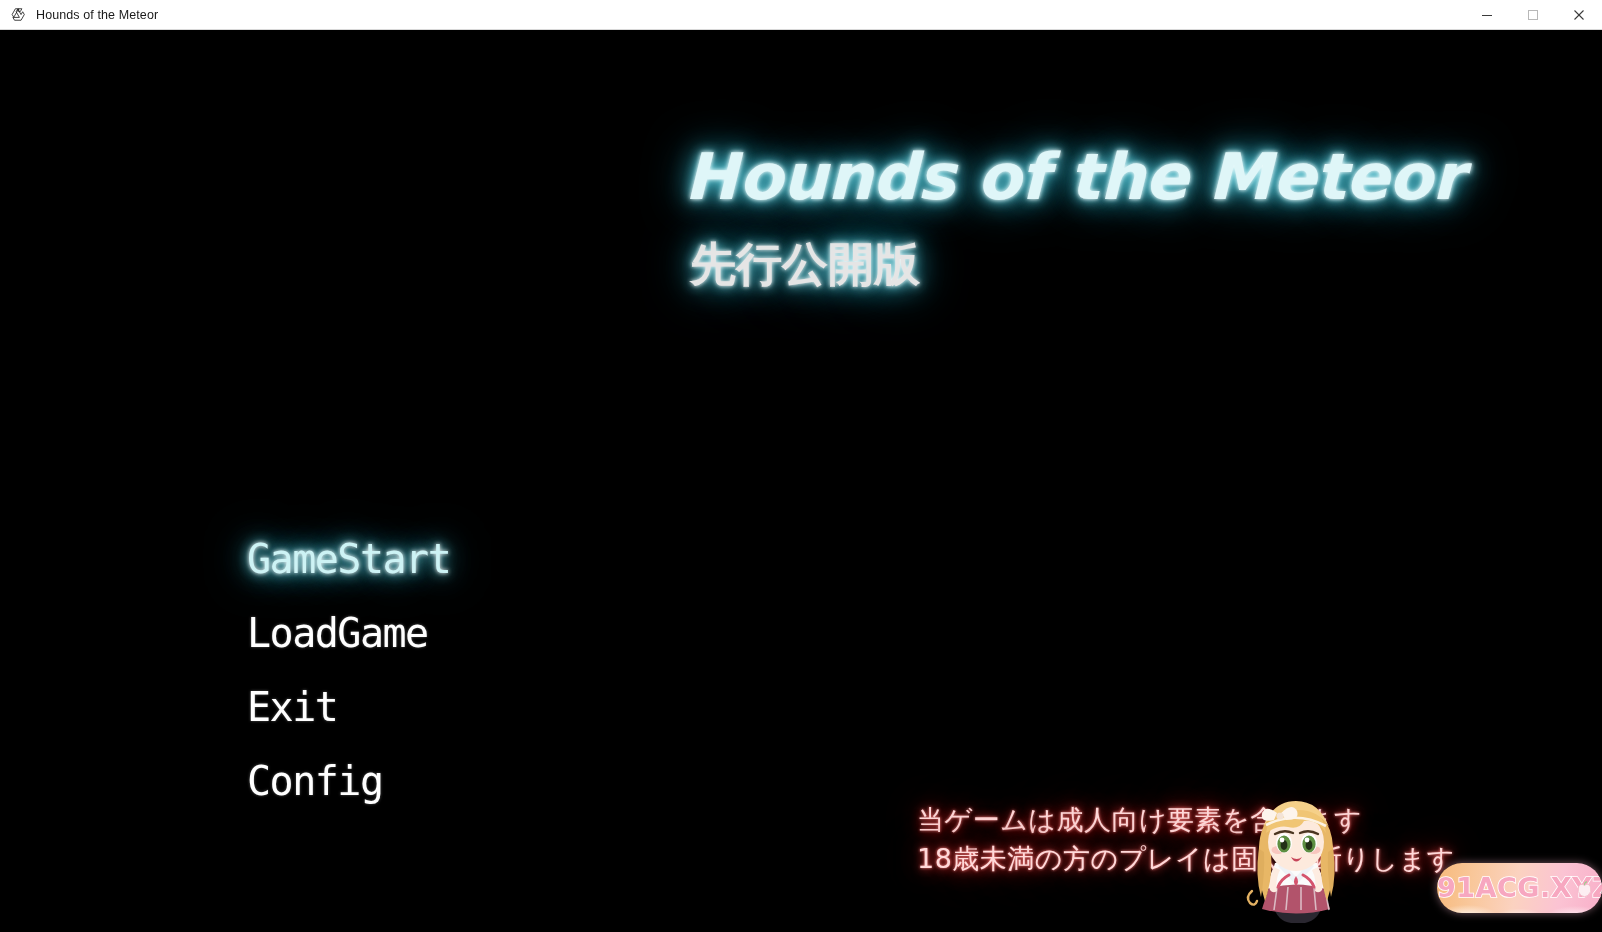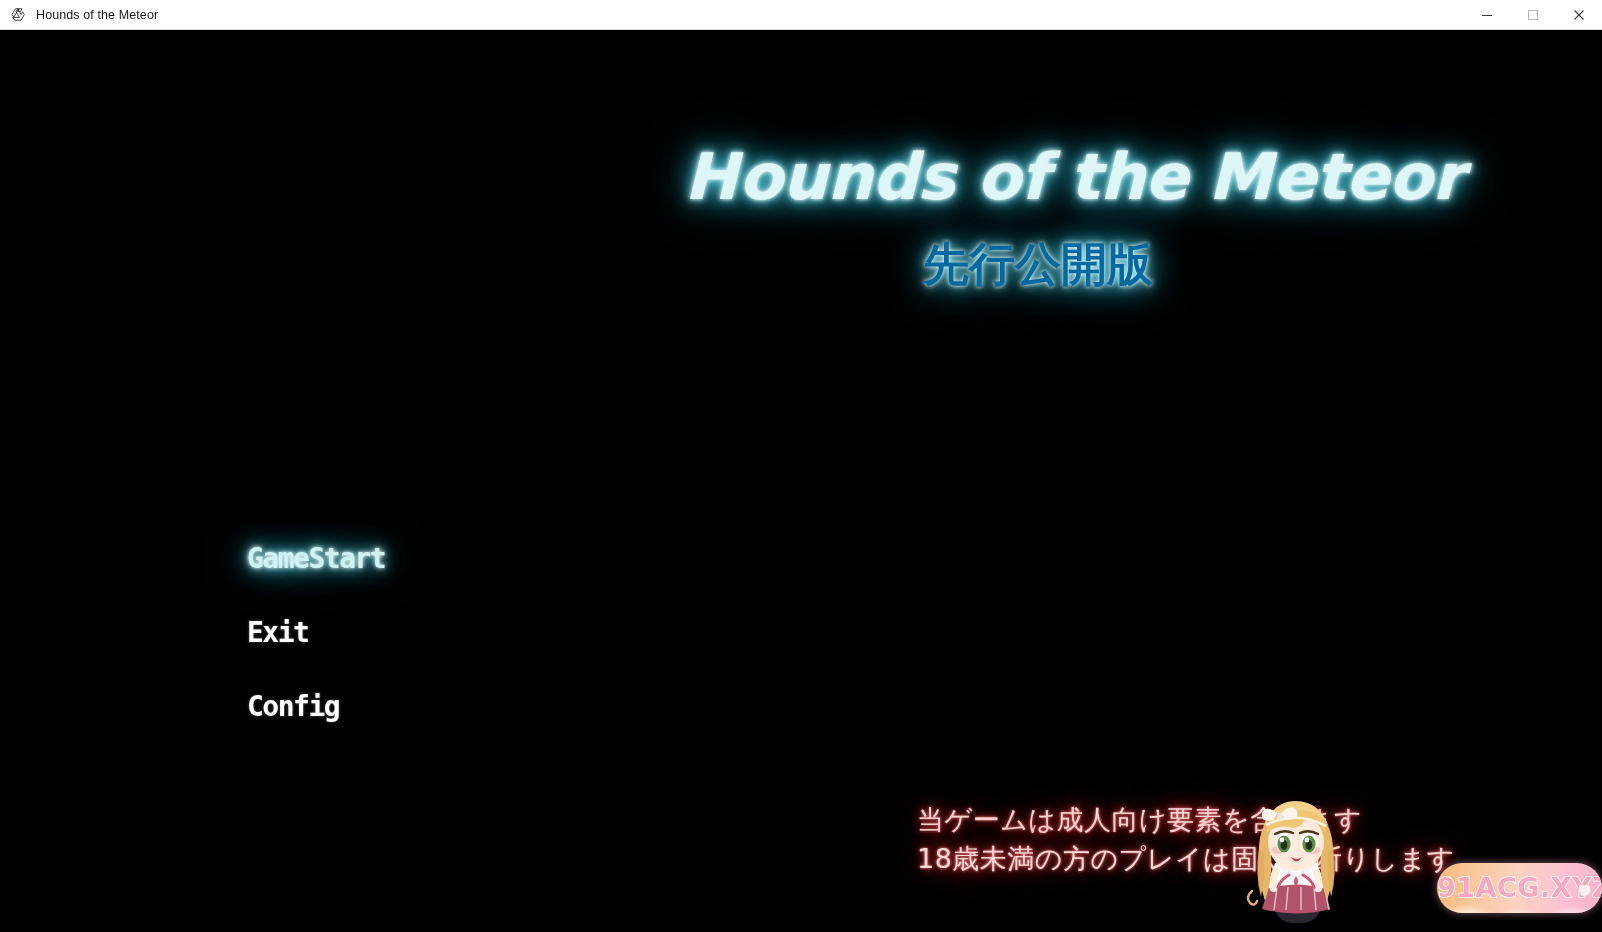--- a/index.html
+++ b/index.html
@@ -73,41 +73,41 @@
       0 0 26px #35b9cf,
       0 0 48px #1b8ea6;
     transform:skewX(-3deg);
   }
   #game-subtitle {
     margin-top:32px;
     font-family:"DejaVu Sans", sans-serif;
     font-weight:700;
     font-size:46px;
     line-height:1;
-    color:#0369a1;
-    text-align:center;
+    color:#e5e5e5;
+    text-align:left;
     padding-right:24px;
     white-space:nowrap;
     text-shadow:
       0 0 4px #ffffff,
       0 0 12px #86e9f4,
       0 0 28px #2fb5cc,
       0 0 50px #167f96;
   }
 
   
   #menu {
     position:absolute;
     left:247px; top:492px;
     display:flex; flex-direction:column;
   }
   .menu-item {
     font-family:"DejaVu Sans Mono", monospace;
-    font-weight:700;
-    font-size:28px;
+    font-weight:400;
+    font-size:40px;
     line-height:74px;
     height:74px;
     letter-spacing:-1.5px;
     color:#ffffff;
     white-space:nowrap;
     cursor:pointer;
     text-shadow:0 0 3px rgba(255,255,255,0.35);
   }
   .menu-item.selected {
     color:#cdf3f5;
@@ -233,20 +233,21 @@
 
   <div id="game">
 
     <div id="logo-block">
       <div id="game-title">Hounds of the Meteor</div>
       <div id="game-subtitle">先行公開版</div>
     </div>
 
     <div id="menu">
       <div class="menu-item selected">GameStart</div>
+      <div class="menu-item">LoadGame</div>
       <div class="menu-item">Exit</div>
       <div class="menu-item">Config</div>
     </div>
 
     <div id="warning">
       <div class="warning-line">当ゲームは成人向け要素を含みます</div>
       <div class="warning-line">18歳未満の方のプレイは固くお断りします</div>
     </div>
 
     <div id="bottom-note"></div>

